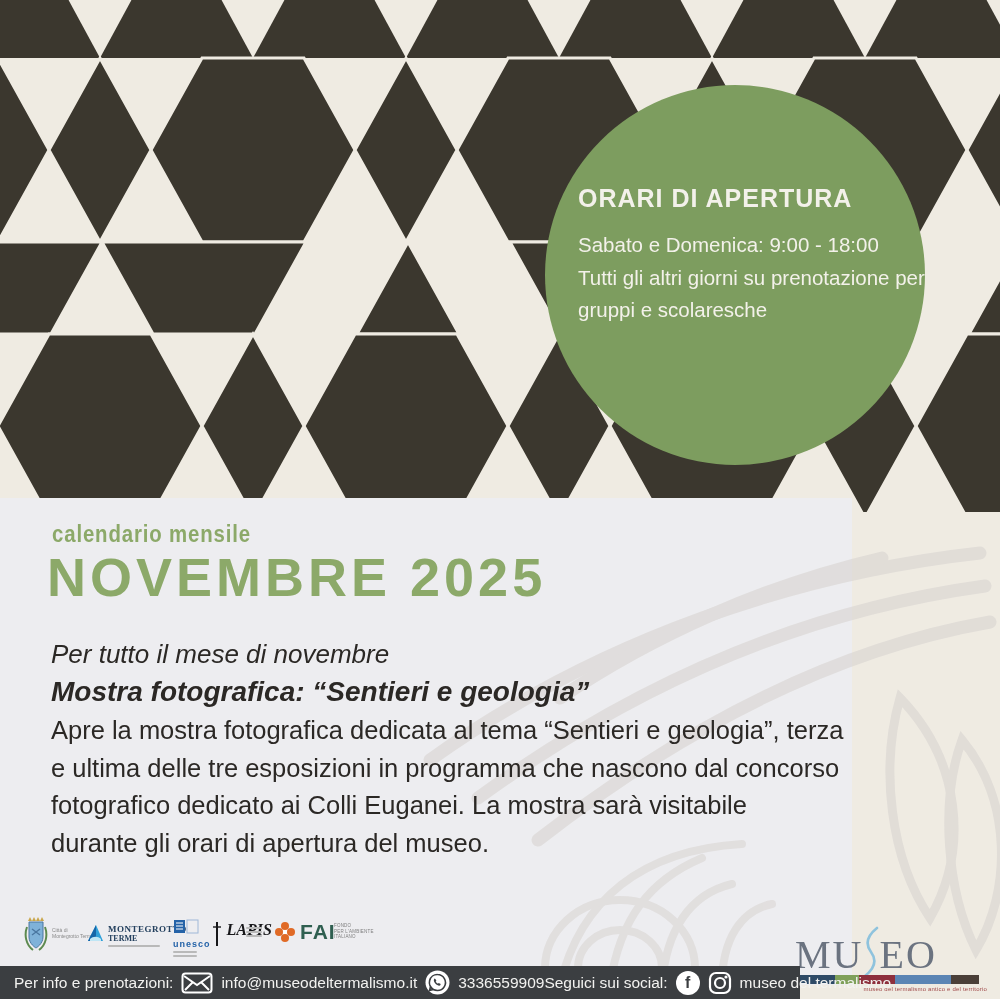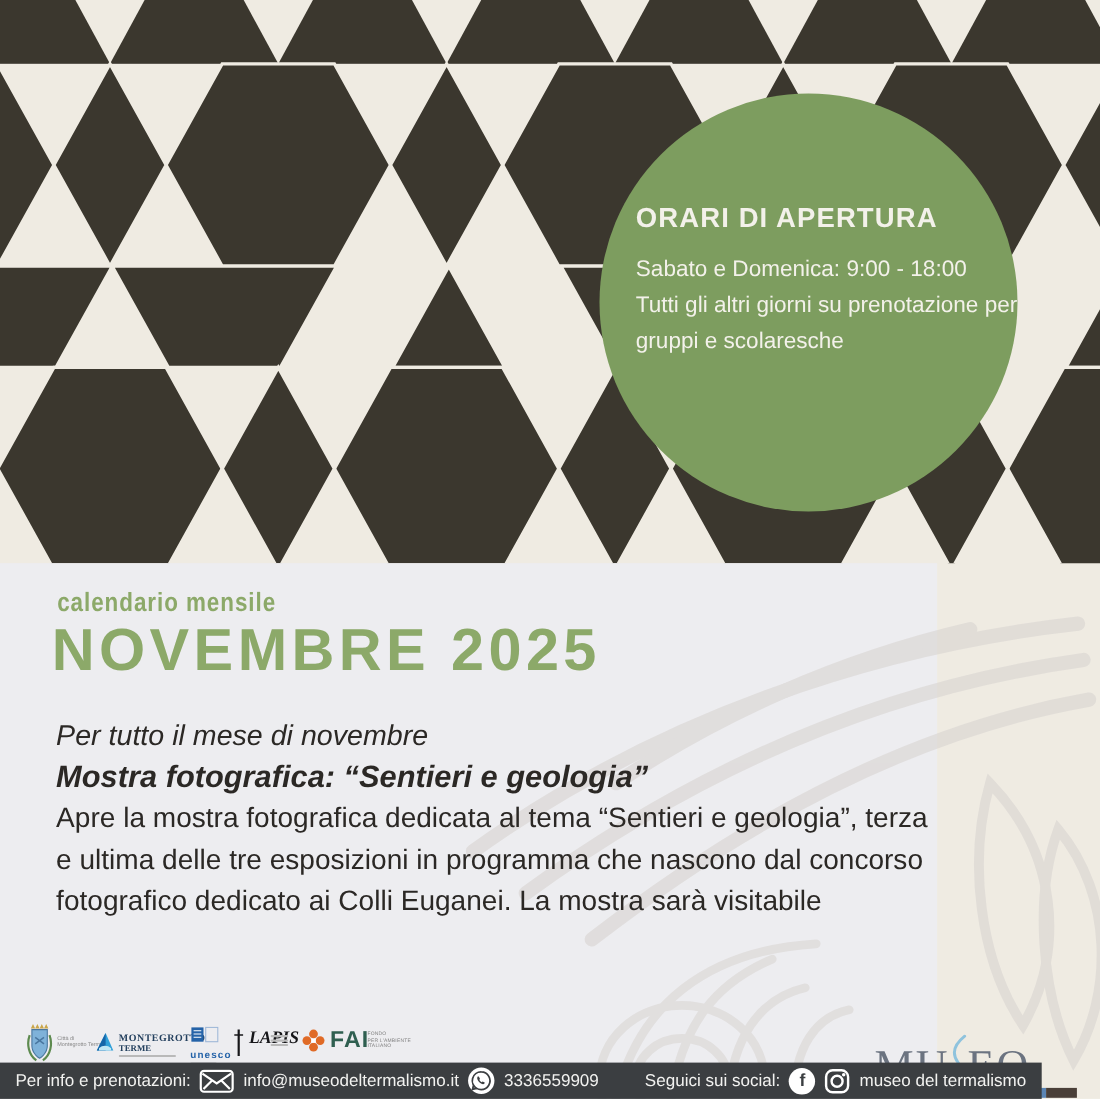--- a/index.html
+++ b/index.html
@@ -8,21 +8,21 @@
     font-family:"Liberation Sans",sans-serif;background:var(--cream,#efebe2);
   }
   
   .pattern-wrap{position:absolute;left:0;top:0;width:1000px;height:512px;}
   .pattern-wrap svg{display:block;}
   
   .hours-text{position:absolute;left:578px;top:184px;width:350px;color:#f3f1ea;}
   .hours-title{font-size:25px;font-weight:700;letter-spacing:1px;margin:0 0 16px 0;}
   .hours-line{font-size:20.5px;line-height:32.5px;font-weight:400;}
   
-  .lower{position:absolute;left:0;top:512px;width:852px;height:487px;background:var(--section,#ededf0);}
+  .lower{position:absolute;left:0;top:498px;width:852px;height:487px;background:var(--section,#ededf0);}
   .watermark{position:absolute;left:0;top:0;pointer-events:none;}
   .kicker{
     position:absolute;left:52px;top:22px;font-size:24px;font-weight:700;
     color:var(--accent,#8ca969);transform:scaleX(.85);transform-origin:left top;letter-spacing:1px;
   }
   .big-title{
     position:absolute;left:47px;top:48px;font-size:54px;font-weight:700;
     color:var(--accent,#8ca969);letter-spacing:4px;white-space:nowrap;
   }
   .event{position:absolute;left:51px;top:138px;width:912px;color:var(--ink,#2b2825);}
@@ -43,21 +43,21 @@
   
   .museo{position:absolute;left:795px;top:396px;width:192px;margin-top:32px;}
   .museo-letters{display:flex;align-items:flex-end;font-family:"Liberation Serif",serif;
     color:#6b7380;font-size:40px;line-height:34px;letter-spacing:2px;}
   .museo-wave{margin:0 -2px -6px -2px;}
   .museo-bar{display:flex;height:9px;margin-top:3px;}
   .museo-bar span{display:block;height:9px;}
   .museo-tagline{font-size:6px;color:#a14a4a;text-align:right;margin-top:2px;letter-spacing:.2px;}
   
   .footer{
-    position:absolute;left:0;top:966px;width:947px;height:33px;background:var(--footer,#3b3e41);
+    position:absolute;left:0;top:966px;width:800px;height:33px;background:var(--footer,#3b3e41);
     display:flex;align-items:center;justify-content:space-between;
     color:#f2f2f0;font-size:15.5px;box-sizing:border-box;padding:0 14px;z-index:5;
   }
   .fgroup{display:flex;align-items:center;gap:8px;white-space:nowrap;}
   .icon-circle{width:24px;height:24px;border-radius:50%;background:#ffffff;color:#3b3e41;
     display:flex;align-items:center;justify-content:center;font-weight:700;font-size:16px;}
 </style>
 </head>
 <body>
 
@@ -130,20 +130,21 @@
     <div class="kicker">calendario mensile</div>
     <div class="big-title">NOVEMBRE 2025</div>
 
     <div class="event">
       <div class="event-period">Per tutto il mese di novembre</div>
       <div class="event-title">Mostra fotografica: “Sentieri e geologia”</div>
       <div class="event-desc">
         <div>Apre la mostra fotografica dedicata al tema “Sentieri e geologia”, terza</div>
         <div>e ultima delle tre esposizioni in programma che nascono dal concorso</div>
         <div>fotografico dedicato ai Colli Euganei. La mostra sarà visitabile</div>
+        <div>durante gli orari di apertura del museo.</div>
       </div>
     </div>
 
     <div class="logos">
 
       <div class="logo-item" style="left:24px;top:14px;">
         <svg width="24" height="38" viewBox="0 0 24 38">
           <path d="M4 6 L6 2 L8 6 L10 2 L12 6 L14 2 L16 6 L18 2 L20 6 Z" fill="#c9a64b"></path>
           <path d="M5 7 H19 V22 C19 29 12 33 12 33 C12 33 5 29 5 22 Z" fill="#7fb2d9" stroke="#4a77a0" stroke-width="1"></path>
           <path d="M8 14 L16 20 M16 14 L8 20" stroke="#4a77a0" stroke-width="1.4"></path>

